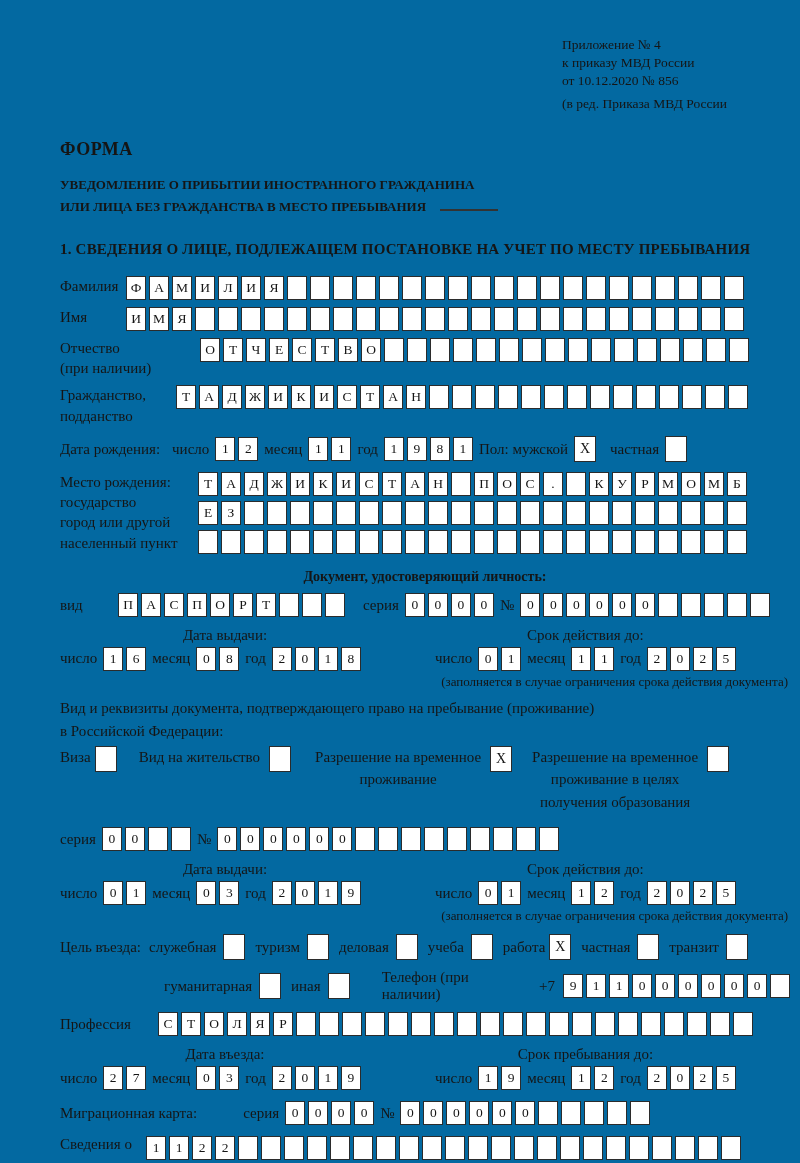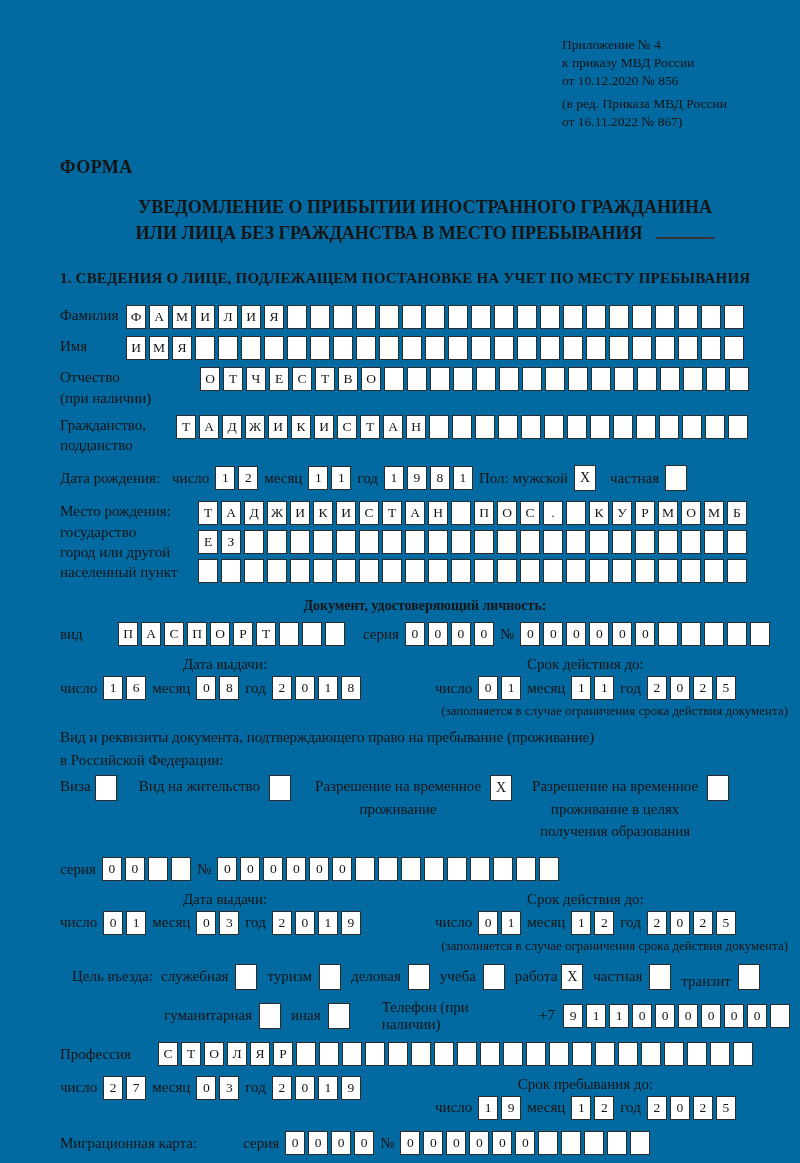--- a/index.html
+++ b/index.html
@@ -7,21 +7,21 @@
     width:800px; height:1163px; margin:0 auto; background:#0369a1;
     box-sizing:border-box; padding:36px 10px 16px 60px;
     font-family:"Liberation Serif", "DejaVu Serif", serif;
     color:#151515; font-size:15px; overflow:hidden; position:relative;
   }
   
   .annex { width:210px; margin-left:auto; margin-right:18px; font-size:13.5px; line-height:1.32; }
   .annex .gap { height:6px; }
   .forma { text-align:left; margin:26px 36px 0 0; font-weight:bold; font-size:18px; letter-spacing:.5px; }
   
-  .title { text-align:center; font-weight:bold; font-size:18px; line-height:1.45; margin-top:16px; }
+  .title { font-weight:bold; font-size:13px; line-height:1.45; margin-top:16px; }
   .blank-line { display:inline-block; width:58px; border-bottom:2px solid #333; height:14px; margin-left:14px; }
   .sec-head { font-weight:bold; font-size:15px; margin-top:24px; margin-bottom:18px; letter-spacing:.2px; }
   
   .frow { display:flex; align-items:flex-start; margin-bottom:7px; }
   .lbl { flex:none; line-height:1.35; }
   .w66 { width:66px; } .w116 { width:116px; } .w140 { width:140px; } .w138 { width:138px; }
   .w98 { width:98px; } .w86 { width:86px; }
   .cells { display:inline-flex; gap:3px; flex:none; vertical-align:middle; }
   .cell, .checkbox {
     width:18px; height:22px; border:1.6px solid #2b2b2b; flex:none;
@@ -58,21 +58,20 @@
 <body>
 
 <div class="page">
 
   <div class="annex">
     <div>Приложение № 4</div>
     <div>к приказу МВД России</div>
     <div>от 10.12.2020 № 856</div>
     <div class="gap"></div>
     <div>(в ред. Приказа МВД России</div>
-    <div>от 16.11.2022 № 867)</div>
   </div>
   <div class="forma">ФОРМА</div>
 
   <div class="title">
     <div>УВЕДОМЛЕНИЕ О ПРИБЫТИИ ИНОСТРАННОГО ГРАЖДАНИНА</div>
     <div>
       <span>ИЛИ ЛИЦА БЕЗ ГРАЖДАНСТВА В МЕСТО ПРЕБЫВАНИЯ</span><span class="blank-line"></span>
     </div>
   </div>
 
@@ -510,21 +509,21 @@
             <span class="cell">0</span>
             <span class="cell">2</span>
             <span class="cell">5</span>
           </span>
       </div>
     </div>
   </div>
   <div class="note">(заполняется в случае ограничения срока действия документа)</div>
 
   <div class="purpose">
-    <span style="margin-right:8px;margin-left:12px;">Цель въезда:</span>
+    <span style="margin-right:8px;">Цель въезда:</span>
     <span class="pitem">
         <span>служебная</span>
         <span class="checkbox"></span>
       </span>
     <span class="pitem">
         <span>туризм</span>
         <span class="checkbox"></span>
       </span>
     <span class="pitem">
         <span>деловая</span>
@@ -535,21 +534,21 @@
         <span class="checkbox"></span>
       </span>
     <span class="pitem">
         <span>работа</span>
         <span class="checkbox" style="margin-left:4px;">X</span>
       </span>
     <span class="pitem">
         <span>частная</span>
         <span class="checkbox"></span>
       </span>
-    <span class="pitem" style="margin-right:8px;align-items:flex-end;">
+    <span class="pitem" style="margin-right:8px;">
         <span>транзит</span>
         <span class="checkbox"></span>
       </span>
   </div>
 
   <div class="purpose indent100">
     <span class="pitem">
         <span>гуманитарная</span>
         <span class="checkbox"></span>
       </span>
@@ -600,20 +599,21 @@
         <span class="cell"></span>
         <span class="cell"></span>
         <span class="cell"></span>
         <span class="cell"></span>
         <span class="cell"></span>
       </span>
   </div>
 
   <div class="dates-wrap">
     <div class="dates-col" style="flex:0 0 375px;">
+      <div class="dhead" style="width:330px;">Дата въезда:</div>
       <div class="dg">
         <span class="t">число</span>
         <span class="cells">
             <span class="cell">2</span>
             <span class="cell">7</span>
           </span>
         <span class="t2">месяц</span>
         <span class="cells">
             <span class="cell">0</span>
             <span class="cell">3</span>

